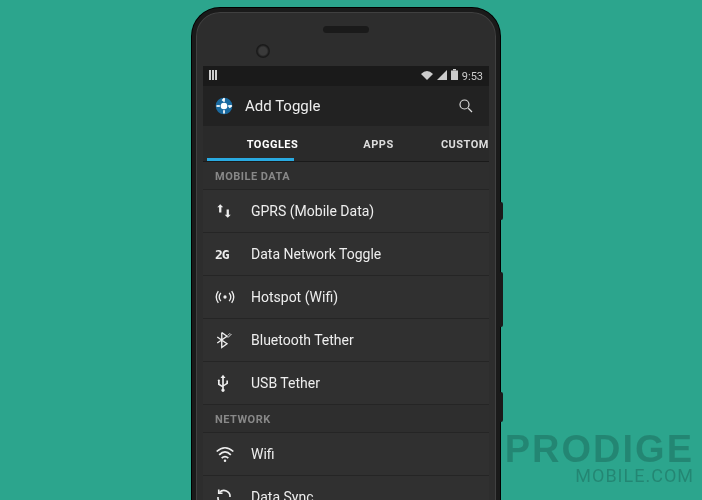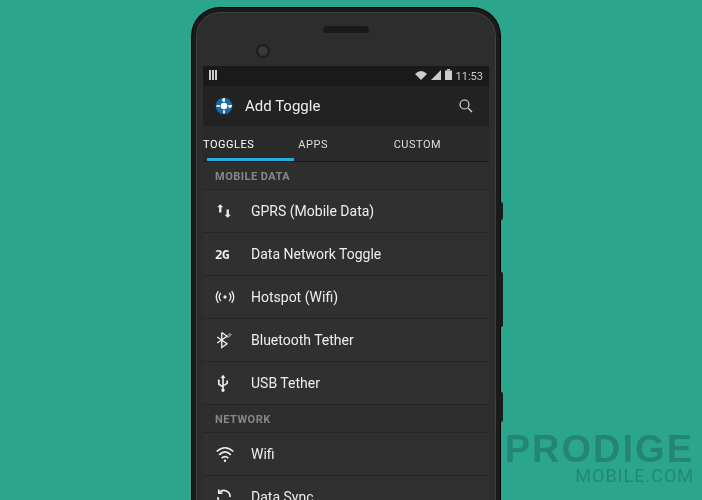--- a/index.html
+++ b/index.html
@@ -82,25 +82,25 @@
     width: 26px; height: 26px;
     display: flex; align-items: center; justify-content: center;
   }
   .tabs {
     display: flex;
     background: #2a2a2a;
     border-bottom: 1px solid #1a1a1a;
   }
   .tab {
     flex: 1;
-    text-align: left;
+    text-align: right;
     padding: 12px 0 10px;
     color: #ddd;
     font-size: 11px;
-    font-weight: normal;
+    font-weight: bold;
     letter-spacing: 0.5px;
     position: relative;
   }
   .tab.active {
     color: #fff;
   }
   .tab.active::after {
     content: '';
     position: absolute;
     left: 4px; right: 4px; bottom: 0;
@@ -200,21 +200,21 @@
           <svg width="10" height="10" viewBox="0 0 10 10">
               <path d="M0 10 L10 10 L10 0 Z" fill="#ccc"></path>
             </svg>
         </span>
         <span>
           <svg width="7" height="11" viewBox="0 0 7 11">
               <rect x="2" y="0" width="3" height="1.5" fill="#ccc"></rect>
               <rect x="0" y="1.5" width="7" height="9.5" fill="#ccc"></rect>
             </svg>
         </span>
-        <span>11:53</span>
+        <span>9:53</span>
       </div>
     </div>
 
     <div class="app-bar">
       <span class="app-icon">
         <svg width="20" height="20" viewBox="0 0 24 24">
             <circle cx="12" cy="12" r="10" fill="#1a6aa0"></circle>
             <g transform="translate(12,12)">
               <circle r="4" fill="#fff"></circle>
               <g fill="#fff">

